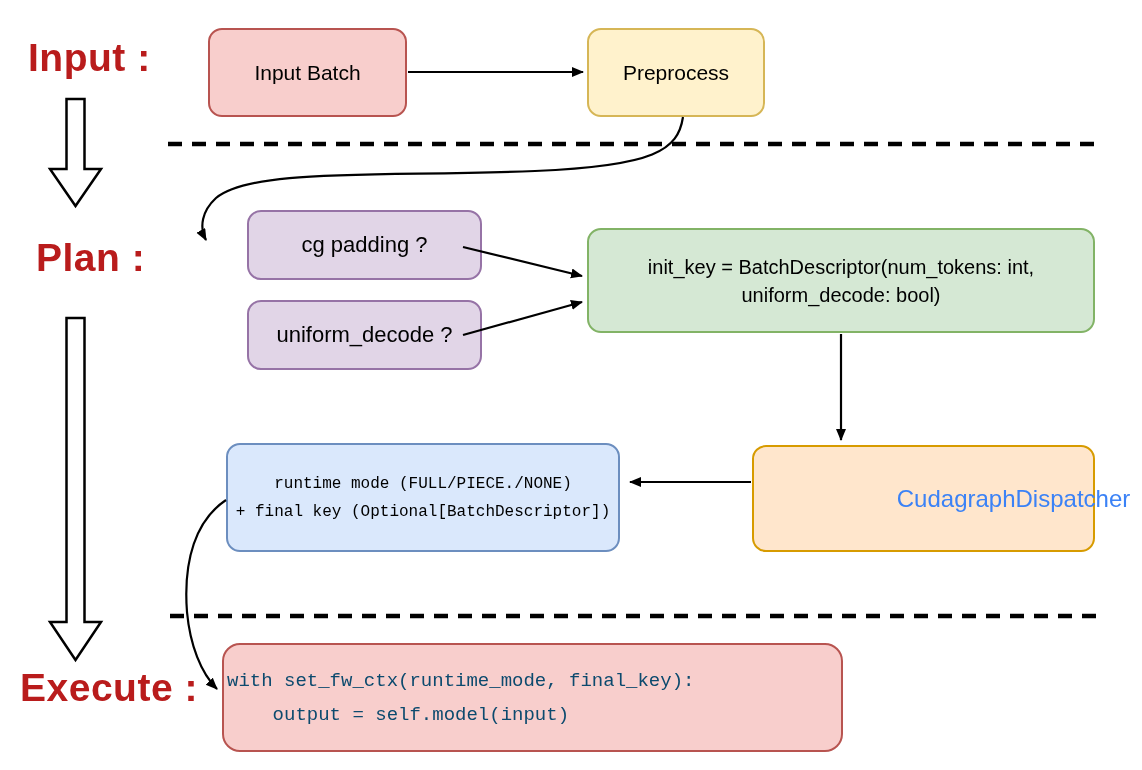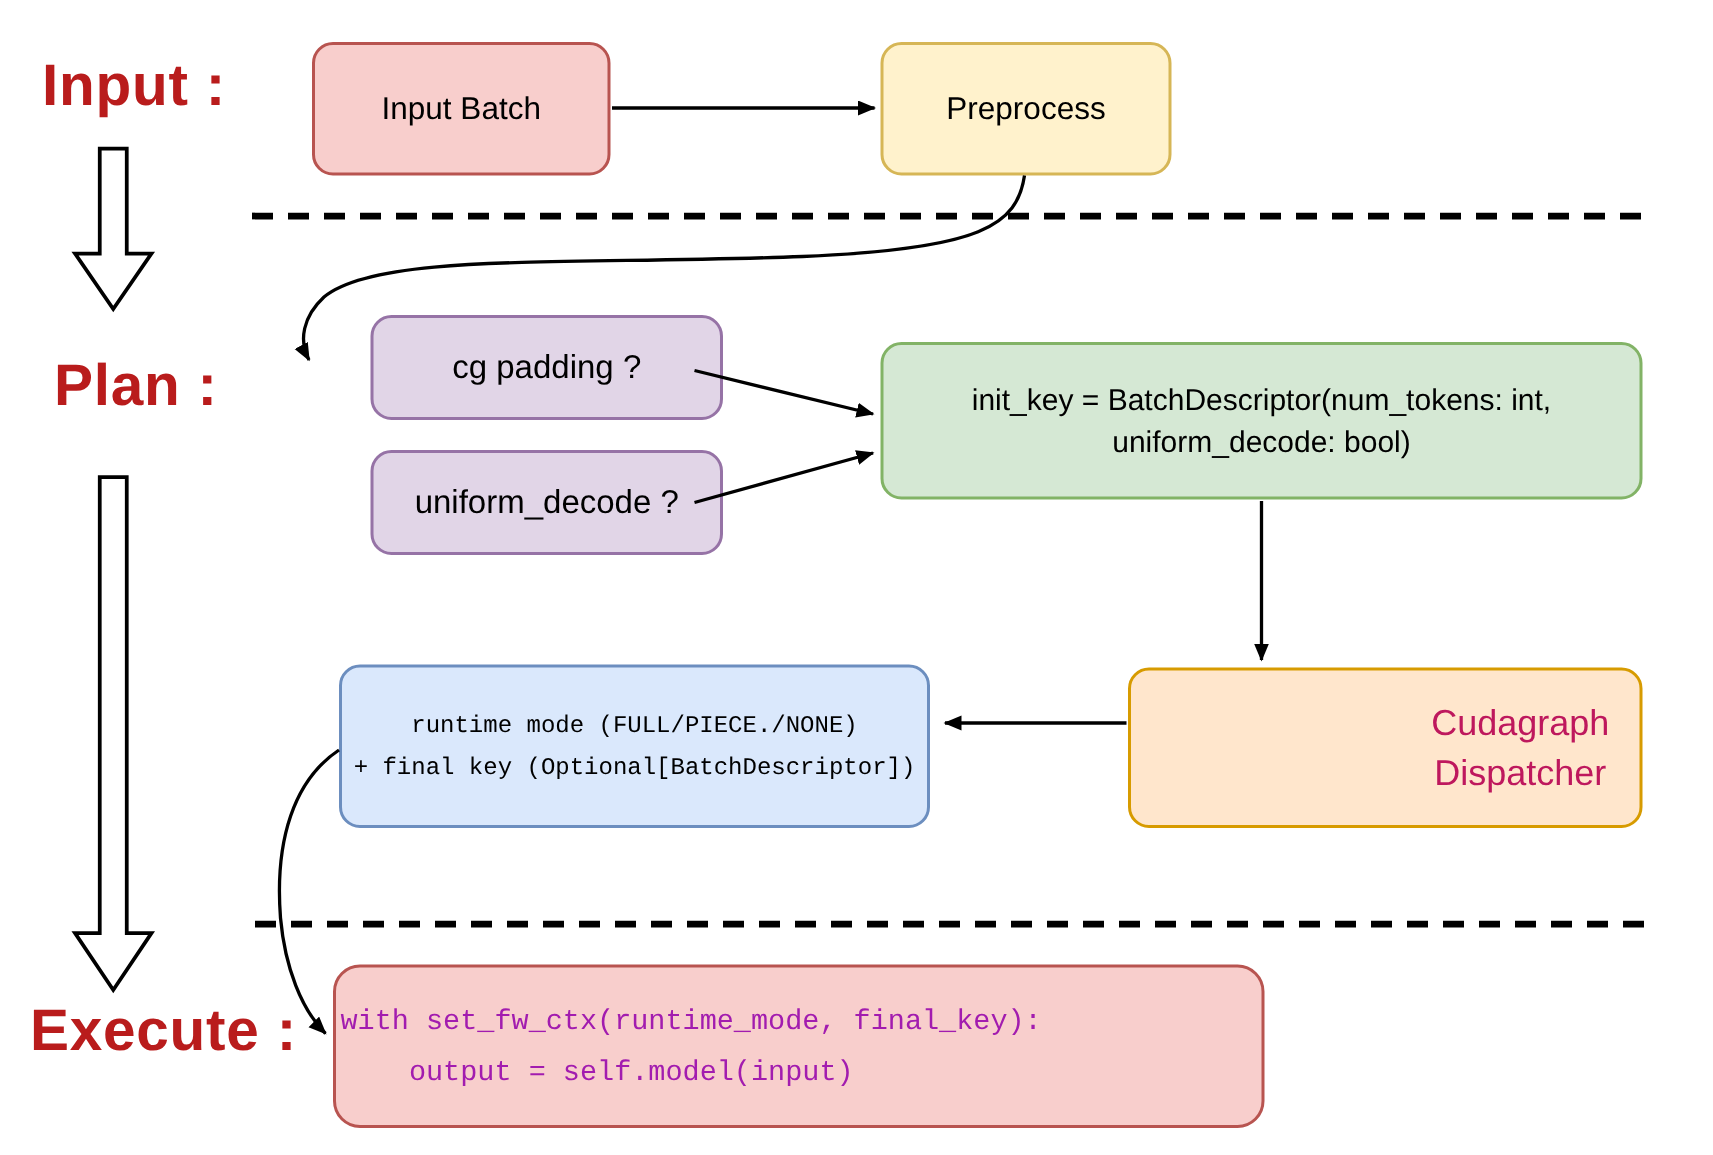--- a/index.html
+++ b/index.html
@@ -15,44 +15,44 @@
   .node .ln{display:block;}
   .stage-label{
     position:absolute;font-weight:bold;color:#b91c1c;font-size:39px;letter-spacing:.5px;
     white-space:nowrap;
   }
   .lbl-sm{font-size:21px;}
   .lbl-md{font-size:22px;margin-left:20px;}
   .two-line{font-size:20px;line-height:28px;}
   .blue-lines{font-size:16px;line-height:28px;font-family:Liberation Mono, monospace;}
   .cuda-text{
-    position:absolute;display:flex;flex-direction:column;align-items:center;justify-content:center;
-    font-size:24px;line-height:33px;color:#be185d;text-align:center;
+    position:absolute;display:flex;align-items:center;justify-content:center;
+    font-size:24px;line-height:33px;color:#3b82f6;text-align:center;
   }
   .code{
     font-family:"Liberation Mono",monospace;font-size:19px;line-height:34px;
-    align-items:flex-start;text-align:left;padding-left:3px;color:#a21caf;
+    align-items:flex-start;text-align:left;padding-left:3px;color:#0c4a6e;
   }
   .code .ln{white-space:pre;}
   svg.wires{position:absolute;left:0;top:0;pointer-events:none;}
 </style>
 </head>
 <body>
 
 <div class="stage">
 
   <div class="stage-label" style="left:28px;top:36px;">Input :</div>
   <div class="stage-label" style="left:36px;top:236px;">Plan :</div>
   <div class="stage-label" style="left:20px;top:666px;">Execute :</div>
 
   <div class="node lbl-sm" style="left: 208px; top: 28px; width: 199px; height: 89px; background-color: rgb(248, 206, 204); border-color: rgb(184, 84, 80);">
     <span class="ln">Input Batch</span>
   </div>
 
-  <div class="node lbl-sm" style="left: 587px; top: 28px; width: 194px; height: 89px; background-color: rgb(255, 242, 204); border-color: rgb(214, 182, 86);">
+  <div class="node lbl-sm" style="left: 587px; top: 28px; width: 178px; height: 89px; background-color: rgb(255, 242, 204); border-color: rgb(214, 182, 86);">
     <span class="ln">Preprocess</span>
   </div>
 
   <div class="node lbl-md" style="left: 227px; top: 210px; width: 235px; height: 70px; background-color: rgb(225, 213, 231); border-color: rgb(150, 115, 166);">
     <span class="ln">cg padding ?</span>
   </div>
 
   <div class="node lbl-md" style="left: 227px; top: 300px; width: 235px; height: 70px; background-color: rgb(225, 213, 231); border-color: rgb(150, 115, 166);">
     <span class="ln">uniform_decode ?</span>
   </div>

